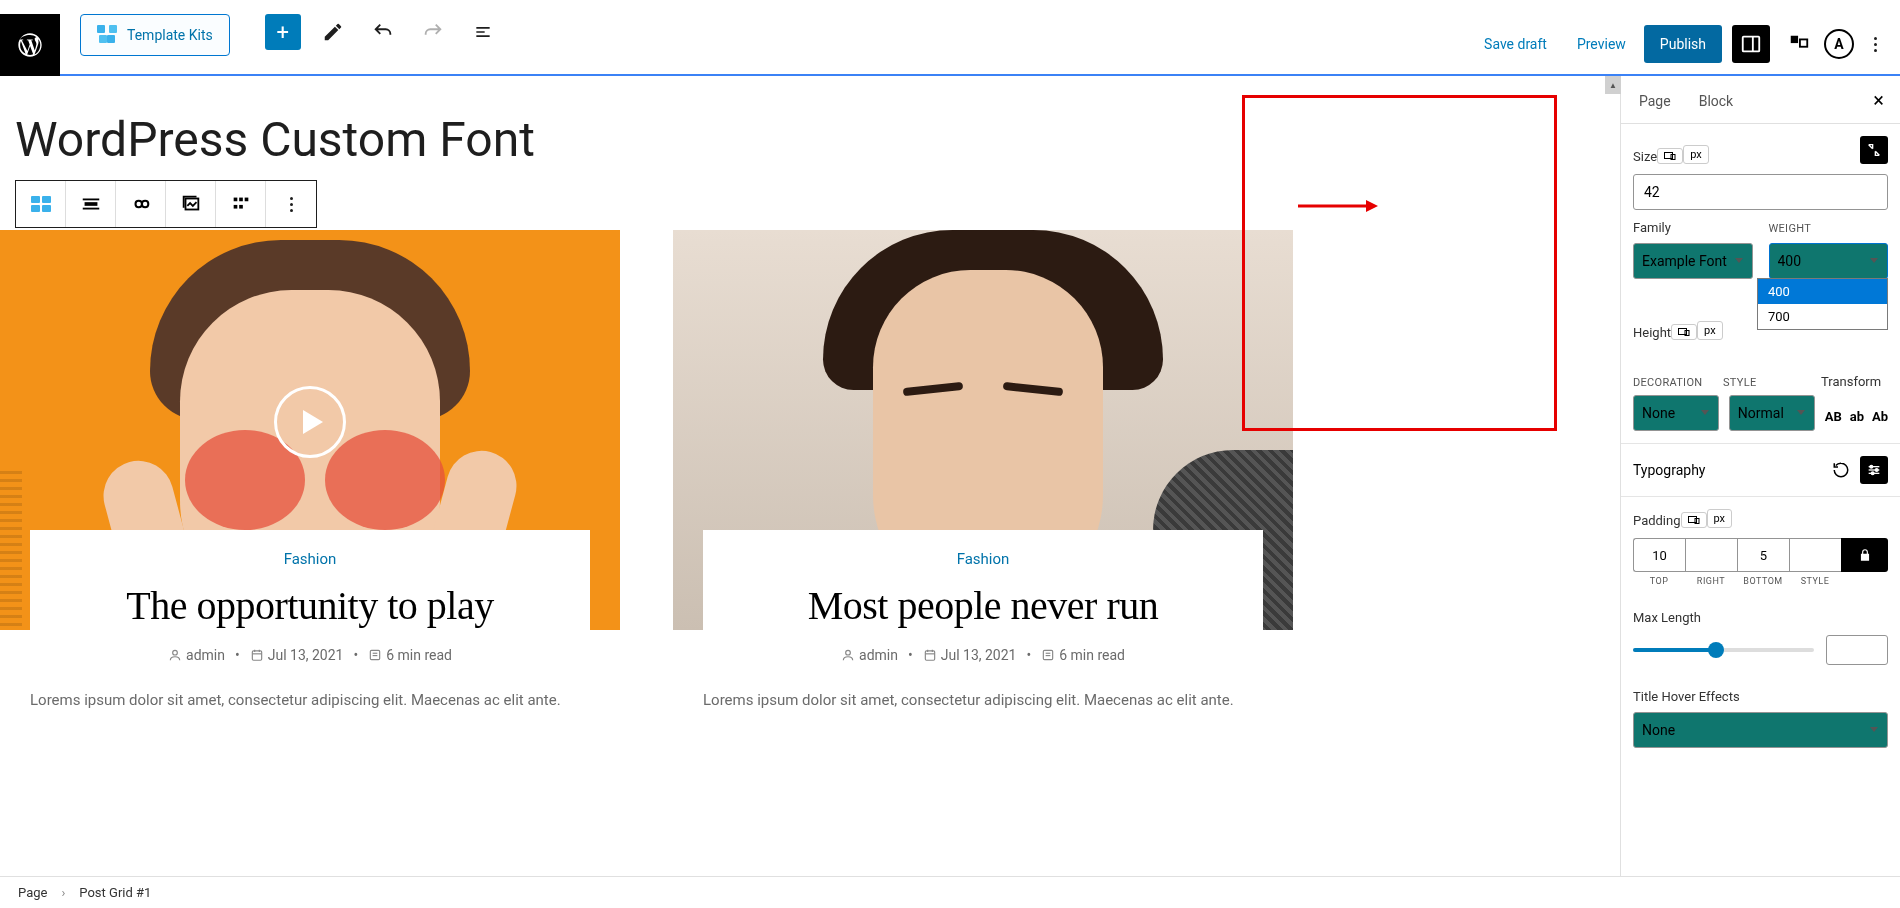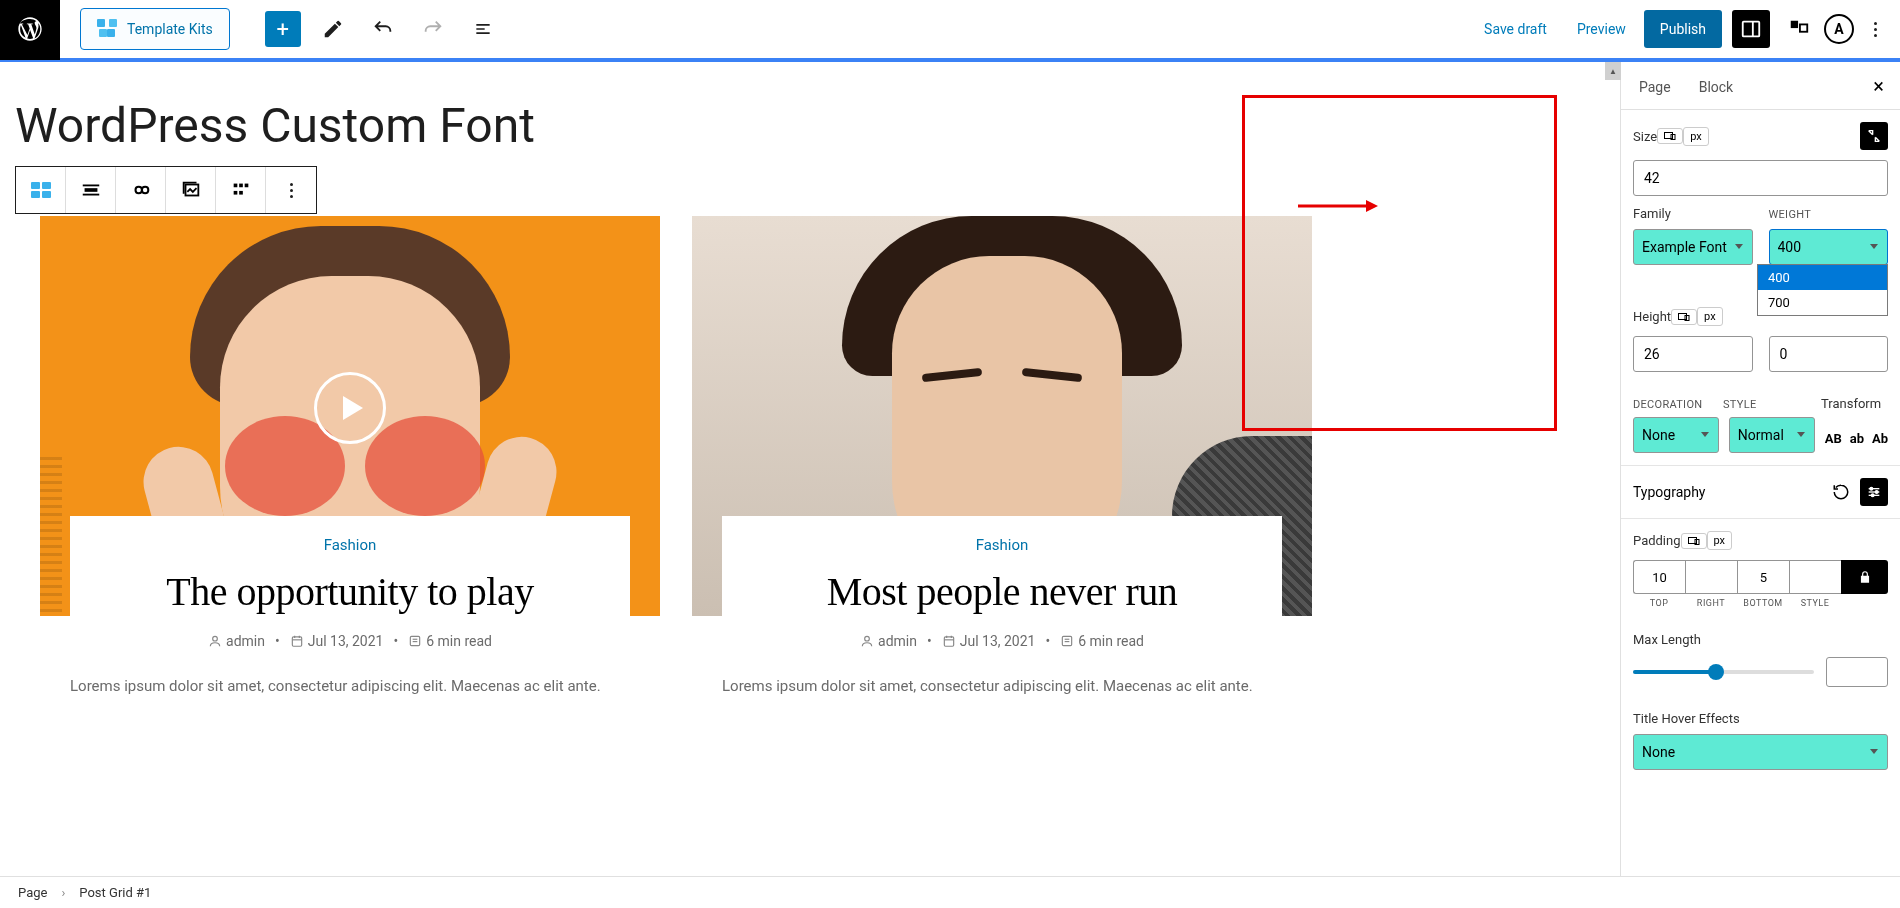--- a/index.html
+++ b/index.html
@@ -1,19 +1,19 @@
 <!DOCTYPE html>
 <html><head>
 <meta charset="utf-8">
 <style>
 * { margin: 0; padding: 0; box-sizing: border-box; font-family: -apple-system, BlinkMacSystemFont, "Segoe UI", Roboto, sans-serif; }
 body { width: 1900px; height: 908px; background: #fff; position: relative; overflow: hidden; }
 
 
-.topbar { height: 62px; display: flex; align-items: center; border-bottom: 4px solid #3b82f6; }
+.topbar { height: 62px; display: flex; border-bottom: 2px solid #3b82f6; margin-top: 14px; }
 .wp-logo { width: 60px; height: 62px; background: #000; display: flex; align-items: center; justify-content: center; }
 .wp-logo svg { fill: #fff; }
 .template-kits { margin-left: 20px; height: 42px; border: 1px solid #0077d1; border-radius: 4px; background: #fafdff; display: flex; align-items: center; padding: 0 16px; gap: 10px; color: #0073aa; font-size: 14px; cursor: pointer; }
 .kits-icon { width: 20px; height: 20px; position: relative; }
 .kits-icon::before, .kits-icon::after { content: ''; position: absolute; width: 8px; height: 8px; border-radius: 1px; }
 .kits-icon::before { background: #3ab1eb; left: 0; top: 0; box-shadow: 10px 10px 0 #3ab1eb; }
 .kits-icon::after { background: #4fc0f0; right: 0; top: 0; box-shadow: -10px 10px 0 #4fc0f0; }
 .add-btn { margin-left: 35px; width: 36px; height: 36px; background: #007cba; border-radius: 3px; display: flex; align-items: center; justify-content: center; color: #fff; font-size: 22px; cursor: pointer; }
 .toolbar-icon { margin-left: 14px; width: 36px; height: 36px; display: flex; align-items: center; justify-content: center; cursor: pointer; color: #1e1e1e; }
 .topbar-right { margin-left: auto; display: flex; align-items: center; gap: 6px; padding-right: 10px; }
@@ -32,21 +32,21 @@
 .canvas { flex: 1; padding: 0 0 0 0; overflow: hidden; position: relative; }
 .page-title { font-size: 48px; font-weight: 400; margin: 35px 0 12px 15px; color: #1e1e1e; }
 .block-toolbar { display: flex; margin-left: 15px; border: 1px solid #1e1e1e; height: 48px; width: fit-content; }
 .block-toolbar .tb-cell { width: 50px; display: flex; align-items: center; justify-content: center; border-right: 1px solid #ddd; cursor: pointer; }
 .block-toolbar .tb-cell:last-child { border-right: none; }
 .tb-cell svg { width: 22px; height: 22px; }
 .grid4 { display: grid; grid-template-columns: 1fr 1fr; gap: 2px; width: 20px; height: 16px; }
 .grid4 span { background: #3ab1eb; border-radius: 1px; }
 
 
-.posts { display: flex; gap: 32px; margin: 2px 0 0 0; padding-left: 40px; }
+.posts { display: flex; gap: 53px; margin: 2px 0 0 0; }
 .post { width: 620px; }
 .post-img { width: 620px; height: 400px; position: relative; background: #f39218; overflow: hidden; }
 .post-img.p2 { background: #d9cec7; }
 .play { position: absolute; left: 50%; top: 48%; transform: translate(-50%,-50%); width: 72px; height: 72px; border: 3px solid #fff; border-radius: 50%; display: flex; align-items: center; justify-content: center; }
 .play::after { content: ''; border-left: 20px solid #fff; border-top: 12px solid transparent; border-bottom: 12px solid transparent; margin-left: 5px; }
 .post-card { background: #fff; margin: -100px 30px 0 30px; position: relative; padding: 20px 28px 0 28px; text-align: center; }
 .category { color: #0073aa; font-size: 15px; }
 .post-title { font-family: Georgia, 'Times New Roman', serif; font-size: 40px; font-weight: 400; margin: 14px 0 18px 0; letter-spacing: -0.5px; }
 .meta { display: flex; align-items: center; justify-content: center; gap: 10px; font-size: 14px; color: #6b6b6b; text-align: right; }
 .meta .dot::after { content: '•'; }
@@ -54,28 +54,28 @@
 .excerpt { margin: 26px 30px 0 30px; font-size: 15px; color: #6b6b6b; line-height: 1.5; text-align: left; }
 
 
 .sidebar { width: 280px; border-left: 1px solid #e0e0e0; background: #fff; position: relative; flex-shrink: 0; }
 .sb-scrollup { position: absolute; top: 0; left: -16px; width: 16px; height: 18px; background: #d0d0d0; display: flex; align-items: center; justify-content: center; font-size: 8px; color: #555; }
 .tabs { display: flex; align-items: center; height: 48px; border-bottom: 1px solid #e0e0e0; padding: 0 4px; }
 .tab { padding: 14px 14px 12px; font-size: 14px; color: #555; cursor: pointer; }
 .tab-close { margin-left: auto; padding: 0 12px; font-size: 20px; cursor: pointer; }
 
 .sb-section { padding: 12px 12px; border-bottom: 1px solid #e5e5e5; font-size: 13px; }
-.sb-row { display: flex; align-items: center; margin-bottom: 10px; }
+.sb-row { display: flex; align-items: flex-end; margin-bottom: 10px; }
 .sb-label { font-size: 13px; color: #333; }
 .sb-label.caps { font-size: 11px; text-transform: uppercase; letter-spacing: 0.3px; color: #555; }
 .unit-pill { border: 1px solid #ccc; border-radius: 3px; padding: 2px 6px; font-size: 11px; display: flex; align-items: center; gap: 4px; }
 .unit-pill svg { width: 12px; height: 10px; }
 .reset-ic { margin-left: auto; width: 28px; height: 28px; background: #000; color: #fff; border-radius: 3px; display: flex; align-items: center; justify-content: center; }
 .sb-input { width: 100%; height: 36px; border: 1px solid #949494; border-radius: 3px; padding: 0 10px; font-size: 14px; }
-.sb-select { width: 100%; height: 36px; border: 1px solid #949494; border-radius: 3px; padding: 0 8px; font-size: 14px; background: #5eead4; appearance: none; position: relative; }
+.sb-select { width: 100%; height: 36px; border: 1px solid #949494; border-radius: 3px; padding: 0 8px; font-size: 14px; background: #0f766e; appearance: none; position: relative; }
 .sel-wrap { position: relative; flex: 1; }
 .sel-wrap::after { content: ''; position: absolute; right: 10px; top: 15px; border-left: 4px solid transparent; border-right: 4px solid transparent; border-top: 5px solid #555; pointer-events: none; }
 .two-col { display: flex; gap: 16px; }
 .two-col > div { flex: 1; }
 .weight-sel { border: 1px solid #0073d1; }
 .dropdown { position: absolute; border: 1px solid #7a7a7a; background: #fff; font-size: 13px; z-index: 10; }
 .dropdown .opt { padding: 5px 10px; cursor: pointer; }
 .dropdown .opt.sel { background: #0078d7; color: #fff; }
 .transform-btns { display: flex; gap: 8px; align-items: center; margin-top: 6px; }
 .t-btn { font-size: 13px; font-weight: 700; cursor: pointer; }
@@ -375,24 +375,20 @@
       <div class="sb-row">
         <span class="sb-label">Height</span>
         <span class="unit-pill">
             <svg viewBox="0 0 24 16">
               <rect x="1" y="1" width="16" height="12" fill="none" stroke="currentColor" stroke-width="2"></rect>
               <rect x="14" y="5" width="8" height="10" fill="none" stroke="currentColor" stroke-width="2"></rect>
             </svg>
           </span>
         <span class="unit-pill">px</span>
       </div>
-      <div class="two-col">
-        <input class="sb-input" value="26" style="">
-        <input class="sb-input" value="0" style="">
-      </div>
     </div>
 
     <div class="sb-section">
       <div style="display:flex; gap:10px;">
         <div style="width:80px;"><span class="sb-label caps">DECORATION</span></div>
         <div style="width:88px;"><span class="sb-label caps">STYLE</span></div>
         <div style="flex:1"><span class="sb-label">Transform</span></div>
       </div>
       <div style="display:flex; gap:10px; margin-top:6px; align-items:center;">
         <div class="sel-wrap" style="width:80px;"><select class="sb-select"><option>None</option></select></div>

